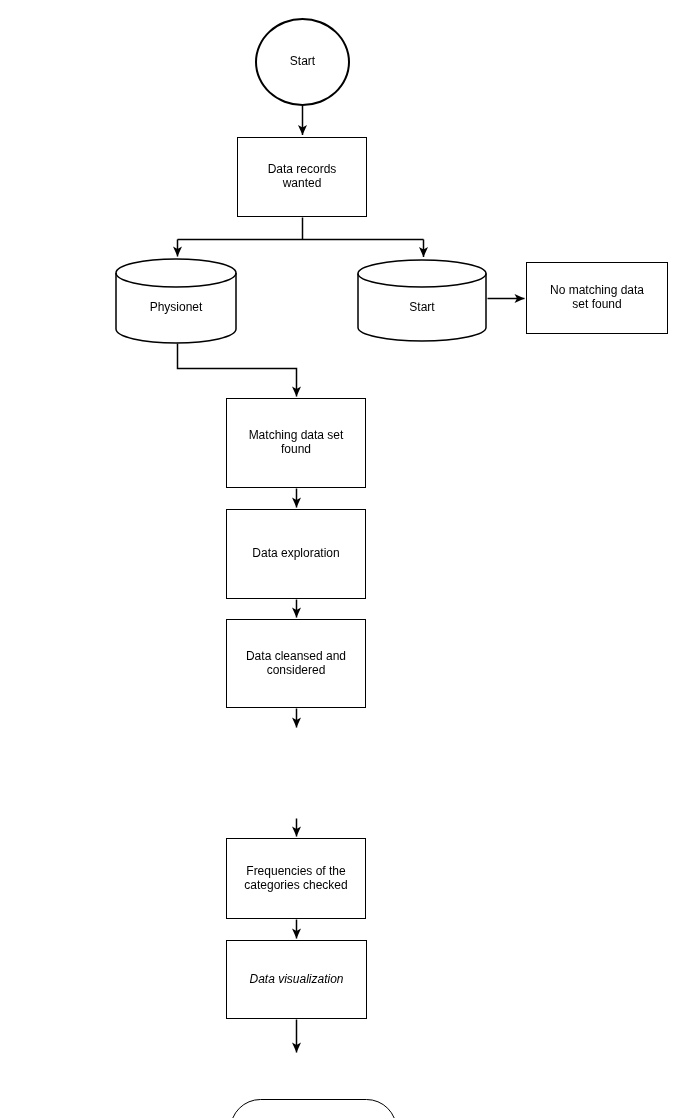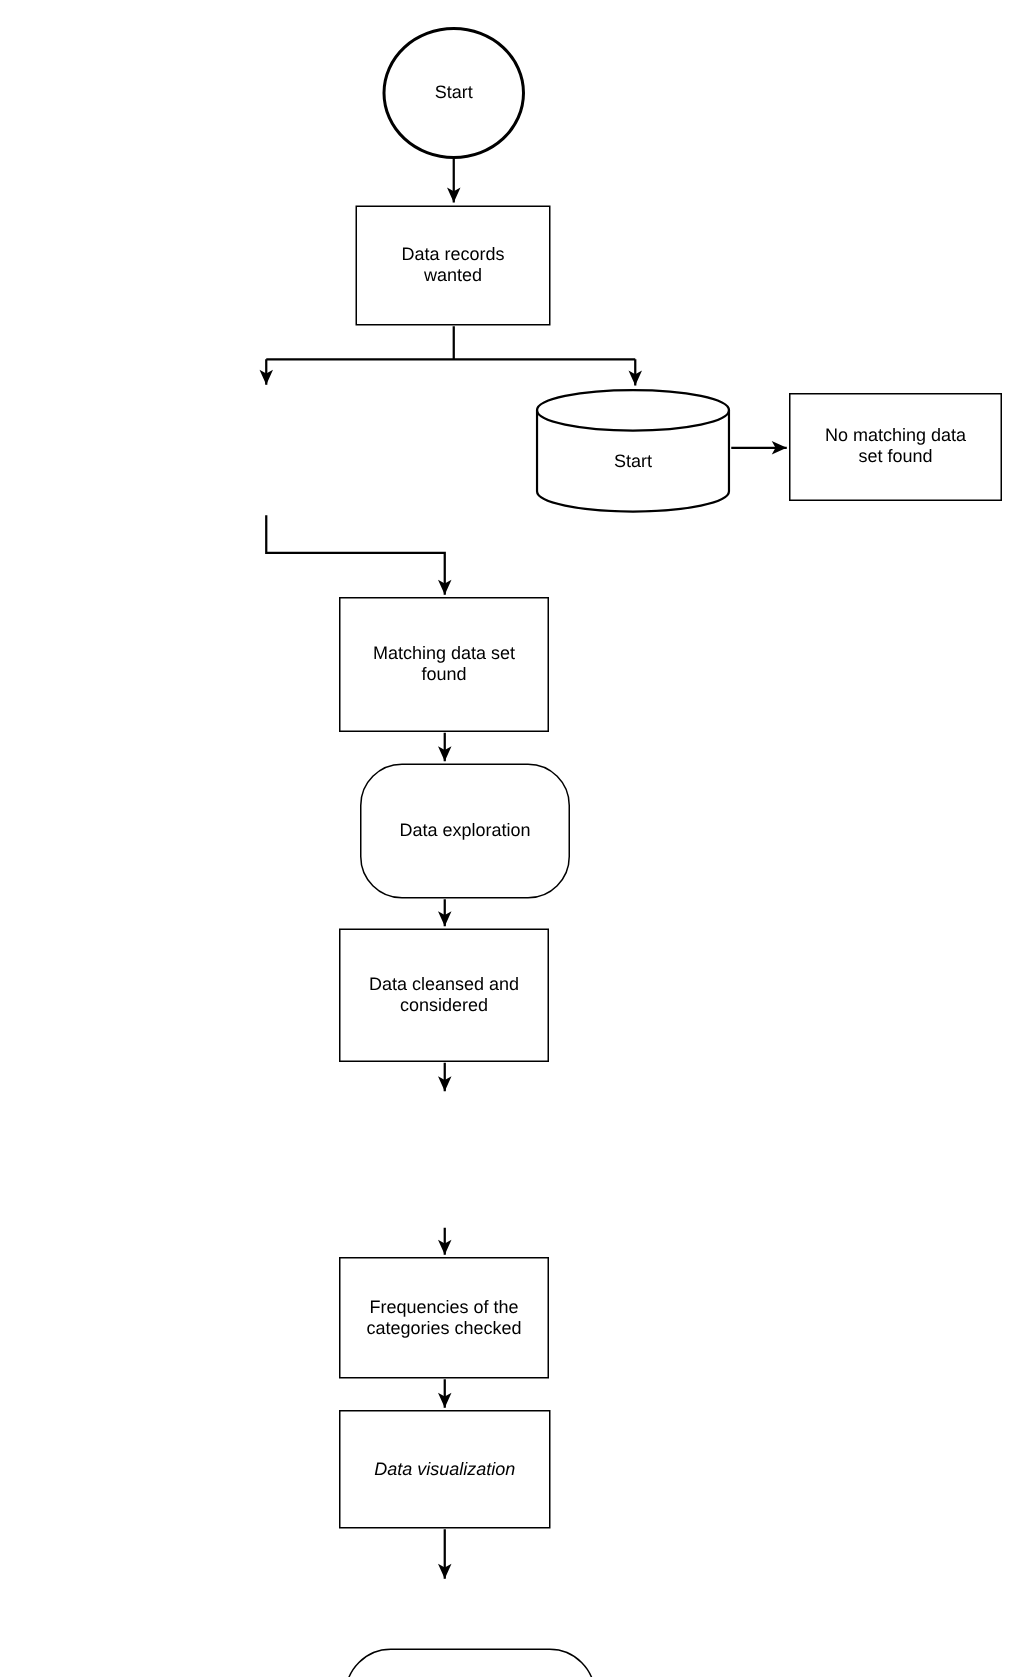--- a/index.html
+++ b/index.html
@@ -95,38 +95,45 @@
   </svg>
 
   <div class="node shape-circle" style="left:255px; top:18px; width:95px; height:88px;">
     <span class="label">Start</span>
   </div>
 
   <div class="node shape-rect" style="left:237px; top:137px; width:130px; height:80px;">
     <span class="label" style="max-width:106px;">Data records wanted</span>
   </div>
 
+  <div class="node shape-cylinder" style="left:115px; top:258px; width:122px; height:86px;">
+    <svg class="cyl-svg" viewBox="0 0 122 86" preserveAspectRatio="none">
+      <path d="M1,15 A60,14 0 0 1 121,15 L121,71 A60,14 0 0 1 1,71 Z" fill="#ffffff" stroke="#000000" stroke-width="1.5"></path>
+      <path d="M1,15 A60,14 0 0 0 121,15" fill="none" stroke="#000000" stroke-width="1.5"></path>
+    </svg>
+    <span class="label">Physionet</span>
+  </div>
 
   <div class="node shape-cylinder" style="left:357px; top:259px; width:130px; height:83px;">
     <svg class="cyl-svg" viewBox="0 0 130 83" preserveAspectRatio="none">
       <path d="M1,14.5 A64,13.5 0 0 1 129,14.5 L129,68.5 A64,13.5 0 0 1 1,68.5 Z" fill="#ffffff" stroke="#000000" stroke-width="1.5"></path>
       <path d="M1,14.5 A64,13.5 0 0 0 129,14.5" fill="none" stroke="#000000" stroke-width="1.5"></path>
     </svg>
     <span class="label">Start</span>
   </div>
 
   <div class="node shape-rect" style="left:526px; top:262px; width:142px; height:72px;">
     <span class="label" style="max-width:112px;">No matching data set found</span>
   </div>
 
   <div class="node shape-rect" style="left:226px; top:398px; width:140px; height:90px;">
     <span class="label" style="max-width:108px;">Matching data set found</span>
   </div>
 
-  <div class="node shape-rect" style="left:240px; top:509px; width:140px; height:90px;border-radius:28px;">
+  <div class="node shape-rect" style="left:226px; top:509px; width:140px; height:90px;">
     <span class="label" style="max-width:132px;">Data exploration</span>
   </div>
 
   <div class="node shape-rect" style="left:226px; top:619px; width:140px; height:89px;">
     <span class="label" style="max-width:116px;">Data cleansed and considered</span>
   </div>
 
 
   <div class="node shape-rect" style="left:226px; top:838px; width:140px; height:81px;">
     <span class="label" style="max-width:112px;">Frequencies of the categories checked</span>

